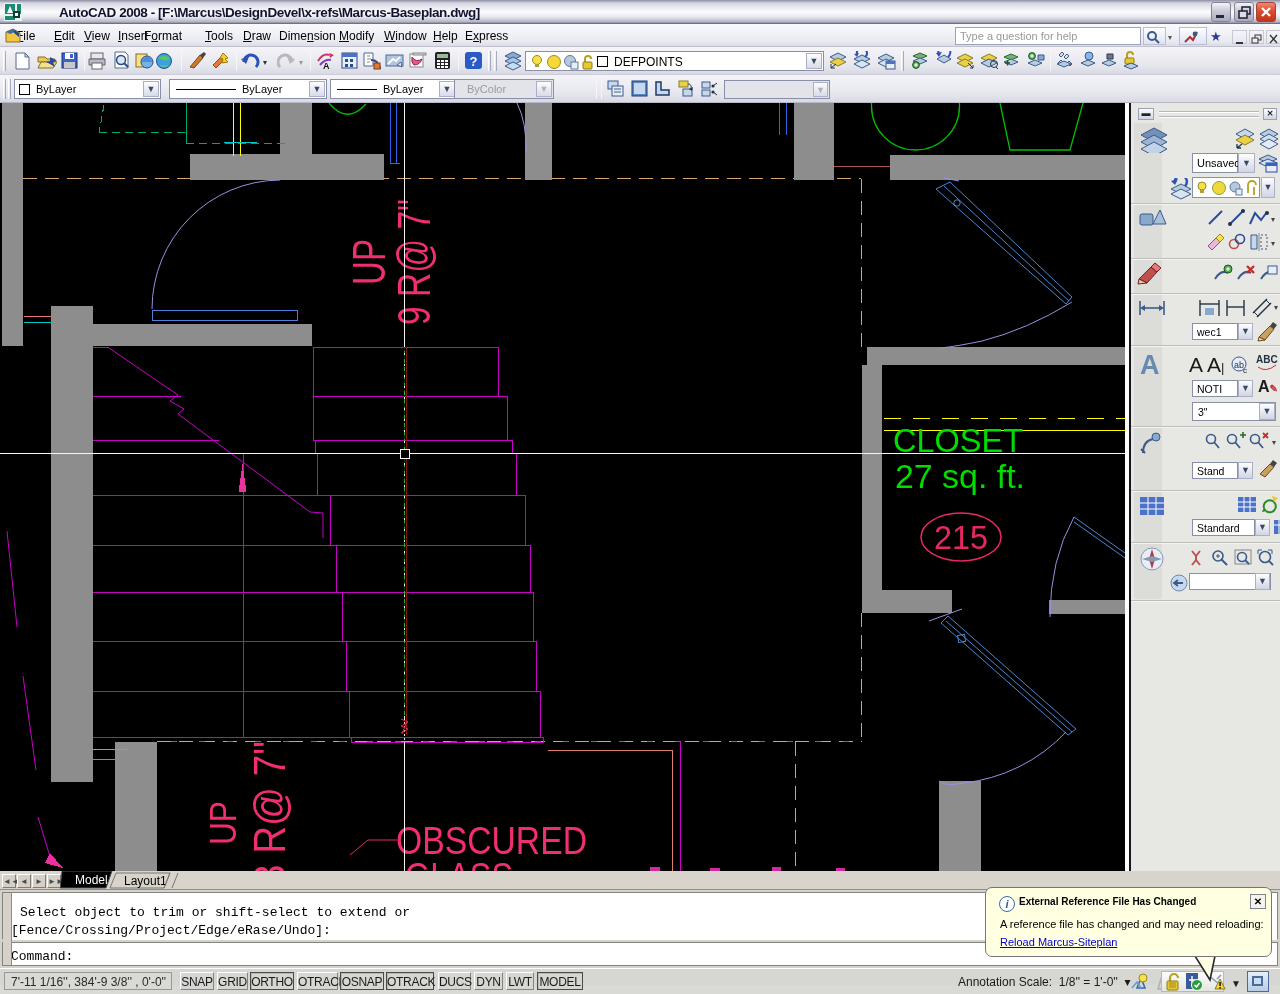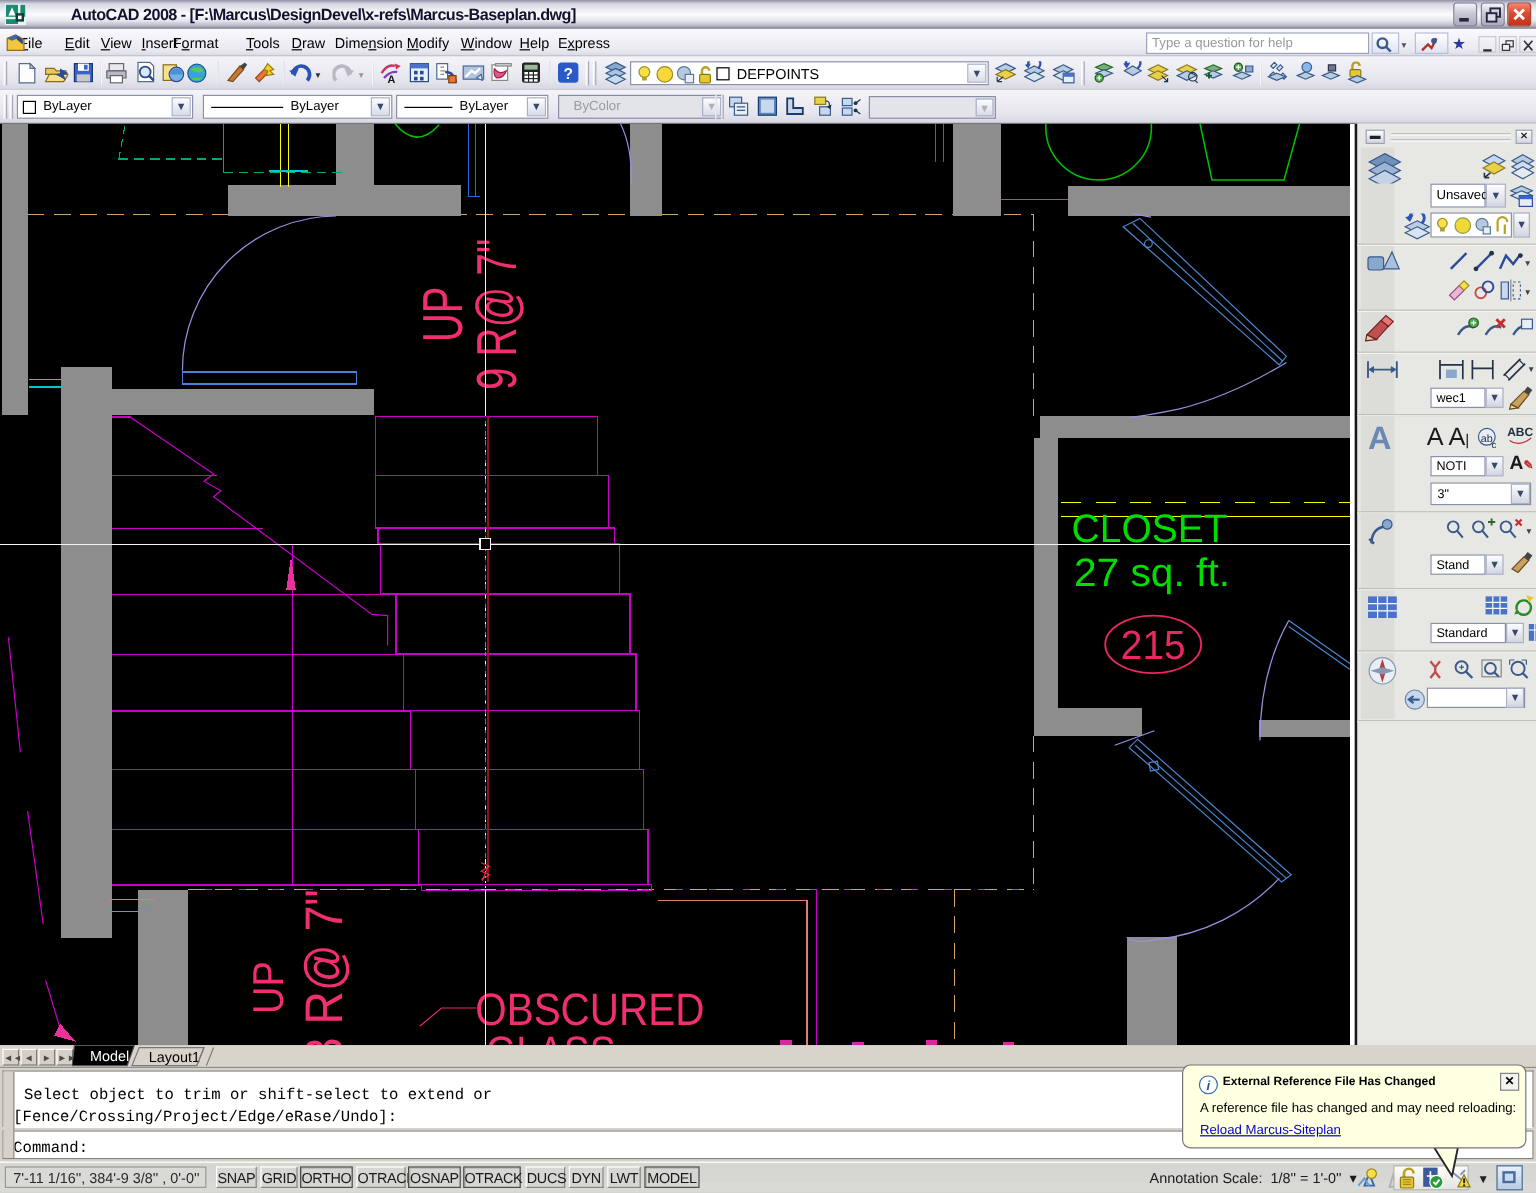--- a/index.html
+++ b/index.html
@@ -334,21 +334,21 @@
  <div class="abs combo" style="left:169px;top:4px;width:158px">
   <div class="abs" style="left:6px;top:9px;width:60px;height:1px;background:#000"></div>
   <div class="abs" style="left:72px;top:3px">ByLayer</div>
         <div class="cbtn">▼</div>
  </div>
  <div class="abs combo" style="left:330px;top:4px;width:127px">
   <div class="abs" style="left:6px;top:9px;width:40px;height:1px;background:#000"></div>
   <div class="abs" style="left:52px;top:3px">ByLayer</div>
         <div class="cbtn">▼</div>
  </div>
- <div class="abs combo" style="left:465px;top:4px;width:138px;background:#e3e3ea;color:#9a9aa2">
+ <div class="abs combo" style="left:454px;top:4px;width:100px;background:#e3e3ea;color:#9a9aa2">
   <div class="abs" style="left:12px;top:3px">ByColor</div>
   <div class="cbtn" style="color:#b0b0bb">▼</div>
  </div>
  <div class="abs tsep" style="left:596px"></div>
  <div class="abs tsep" style="left:601px"></div>
  <svg class="abs ticon" style="left:606px">
         <rect x="2" y="2" width="10" height="8" fill="#c8d8ec" stroke="#3a5a8c"></rect>
         <rect x="6" y="7" width="11" height="10" fill="#e8eef8" stroke="#3a5a8c"></rect>
         <path d="M8 10 h7 M8 13 h7" stroke="#3a5a8c"></path>
       </svg>

